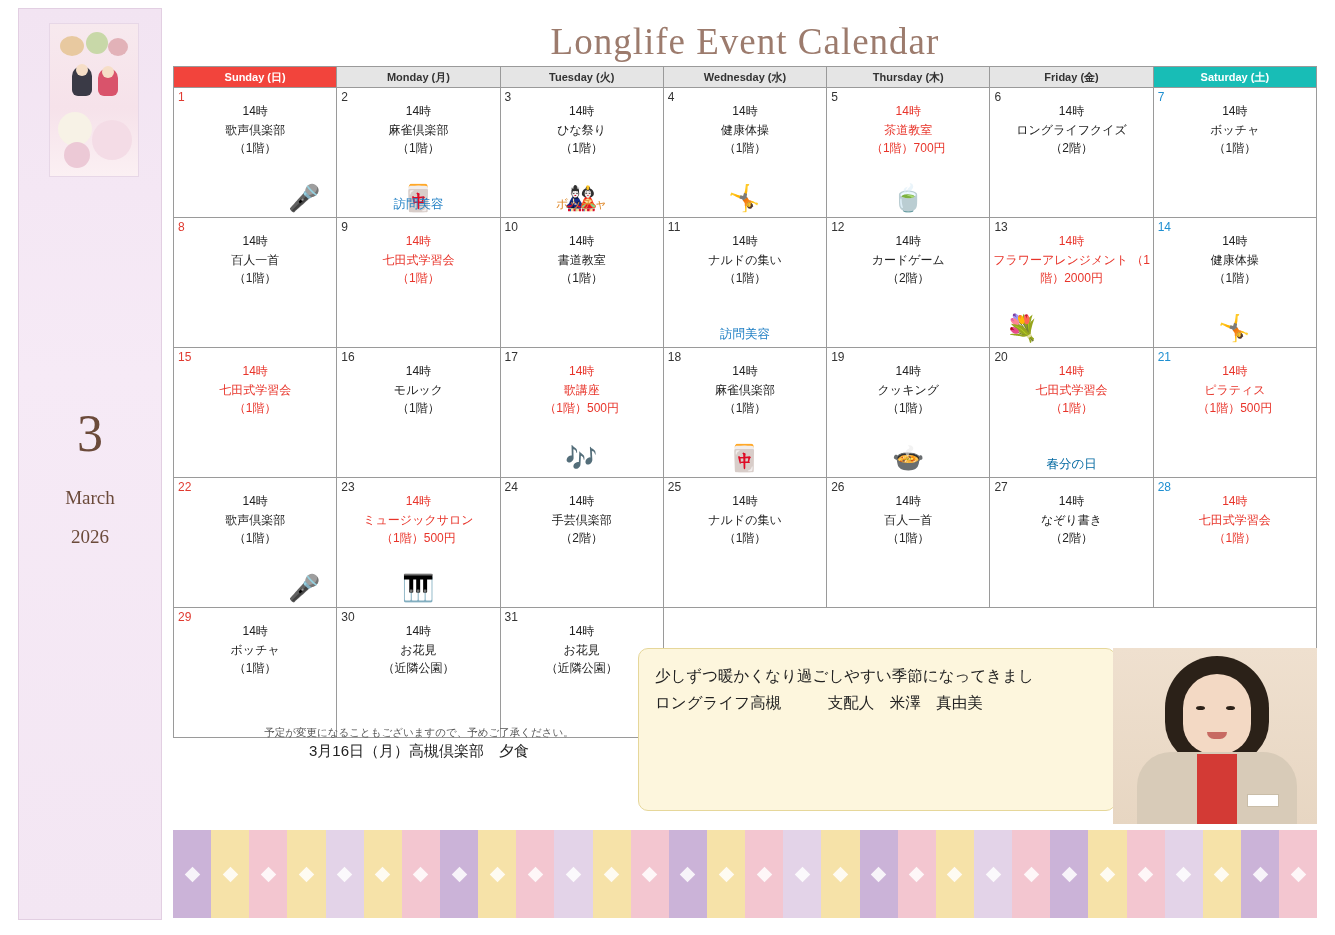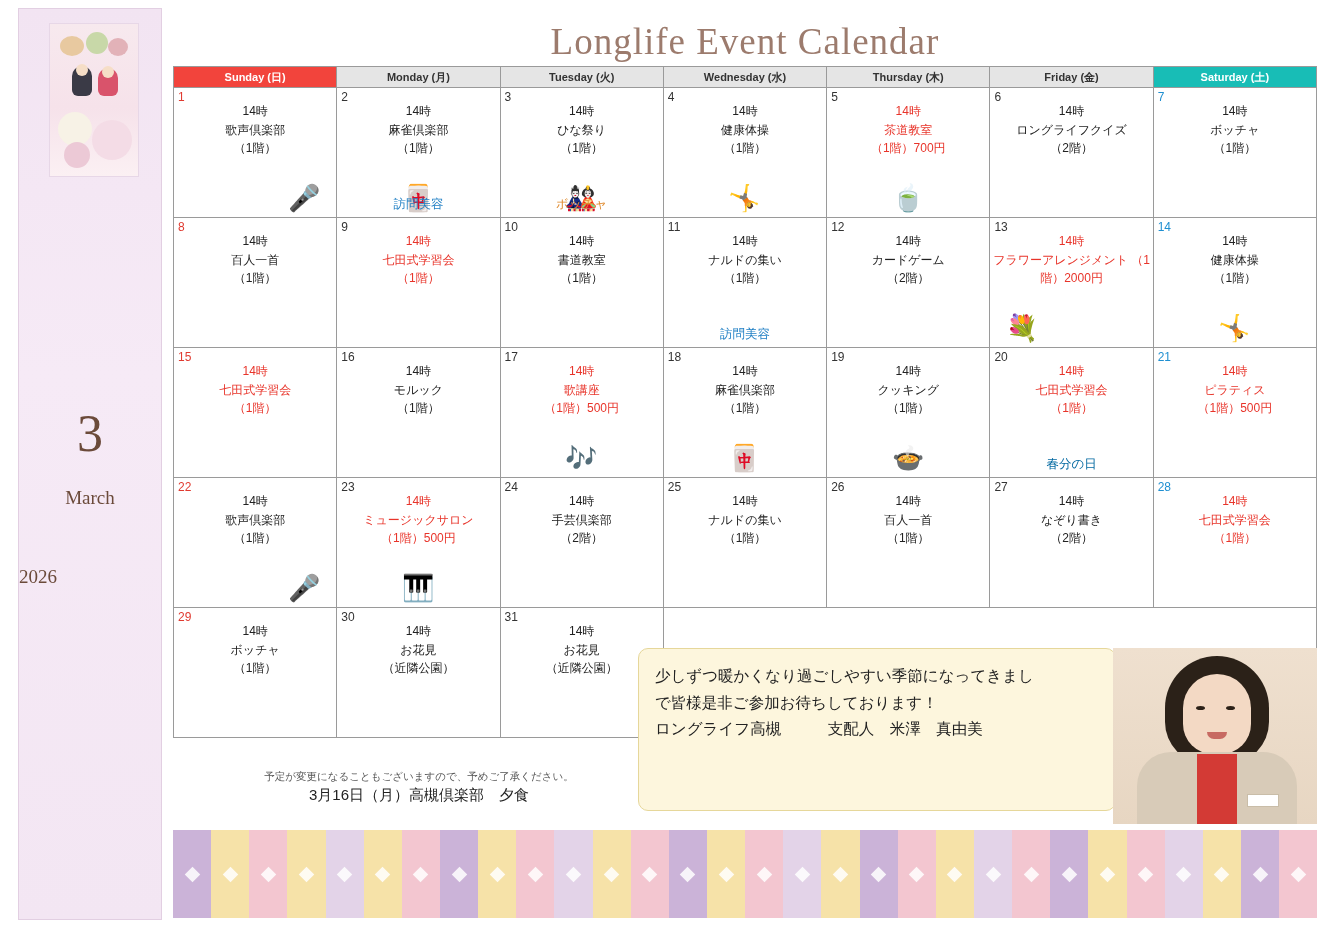--- a/index.html
+++ b/index.html
@@ -54,22 +54,22 @@
     left: 0; right: 0;
     top: 478px;
     text-align: center;
     font-family: "Liberation Serif", serif;
     font-size: 19px;
     color: #6b4a3a;
   }
   .month-year {
     position: absolute;
     left: 0; right: 0;
-    top: 557px;
-    text-align: left;
+    top: 517px;
+    text-align: center;
     font-family: "Liberation Serif", serif;
     font-size: 19px;
     color: #6b4a3a;
   }
 
   
   .page-title {
     position: absolute;
     left: 175px;
     top: 20px;
@@ -155,21 +155,20 @@
   .footer-note {
     position: absolute;
     left: 0; right: 0;
     top: 118px;
     text-align: center;
   }
   .footer-note .small {
     display: block;
     font-size: 10.5px;
     color: #555555;
-    margin-top: 44px;
   }
   .footer-note .big {
     display: block;
     font-size: 15px;
     color: #222222;
     margin-top: 2px;
   }
 
   
   .message-box {
@@ -595,21 +594,20 @@
             <span class="l">（近隣公園）</span>
           </div>
         </td>
         <td colspan="4" class="blank"></td>
       </tr>
     </tbody>
 </table>
 
 <div class="message-box">
   <span class="line">少しずつ暖かくなり過ごしやすい季節になってきまし</span>
-  <span class="line">で皆様是非ご参加お待ちしております！</span>
   <span class="sig">ロングライフ高槻　　　支配人　米澤　真由美</span>
 </div>
 
 <div class="staff-photo">
   <div class="hair"></div>
   <div class="face"></div>
   <div class="eye l"></div>
   <div class="eye r"></div>
   <div class="mouth"></div>
   <div class="jacket"></div>

